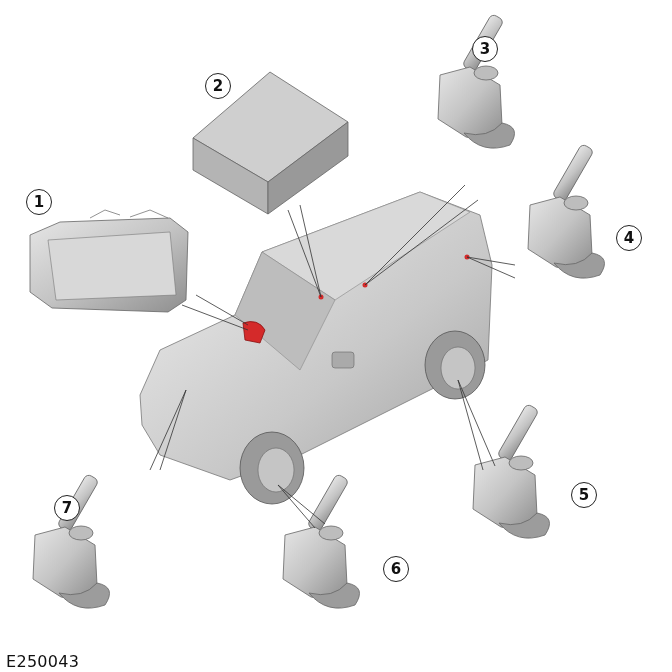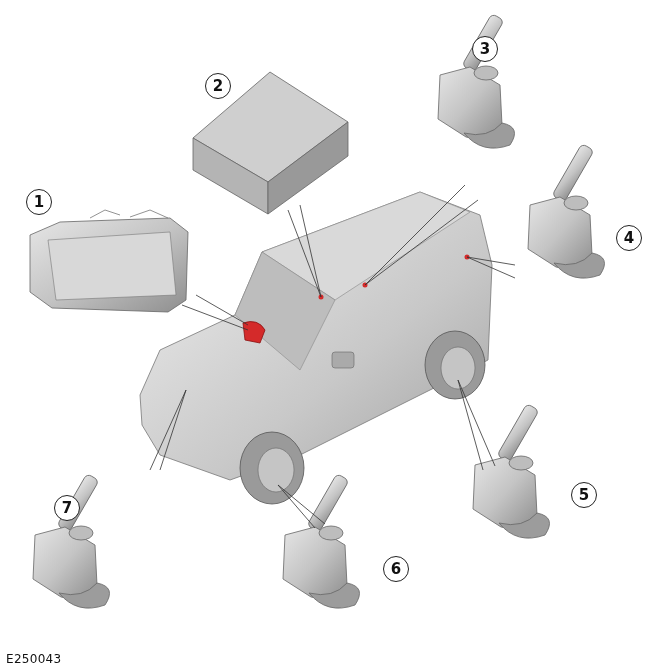--- a/index.html
+++ b/index.html
@@ -1,20 +1,20 @@
 <!DOCTYPE html>
 <html><head>
 <meta charset="utf-8">
 <style>
   html,body{margin:0;padding:0;background:#ffffff;}
   body{width:672px;height:672px;position:relative;overflow:hidden;font-family:"DejaVu Sans",sans-serif;}
   #canvas{position:absolute;left:0;top:0;width:672px;height:672px;}
   .callout{position:absolute;width:26px;height:26px;border:1.5px solid #222;border-radius:50%;background:#fff;
     display:flex;align-items:center;justify-content:center;font-weight:bold;font-size:15px;color:#111;box-sizing:border-box;}
-  .figlabel{position:absolute;left:6px;top:652px;font-size:12px;color:#111;letter-spacing:0.3px;}
+  .figlabel{position:absolute;left:6px;top:652px;font-size:16px;color:#111;letter-spacing:0.3px;}
 </style>
 </head>
 <body>
 
 <div id="canvas">
   <svg width="672" height="672" viewBox="0 0 672 672">
     <defs>
       <linearGradient id="metal" x1="0" y1="0" x2="1" y2="1">
         <stop offset="0" stop-color="#e6e6e6"></stop>
         <stop offset="0.5" stop-color="#c4c4c4"></stop>

